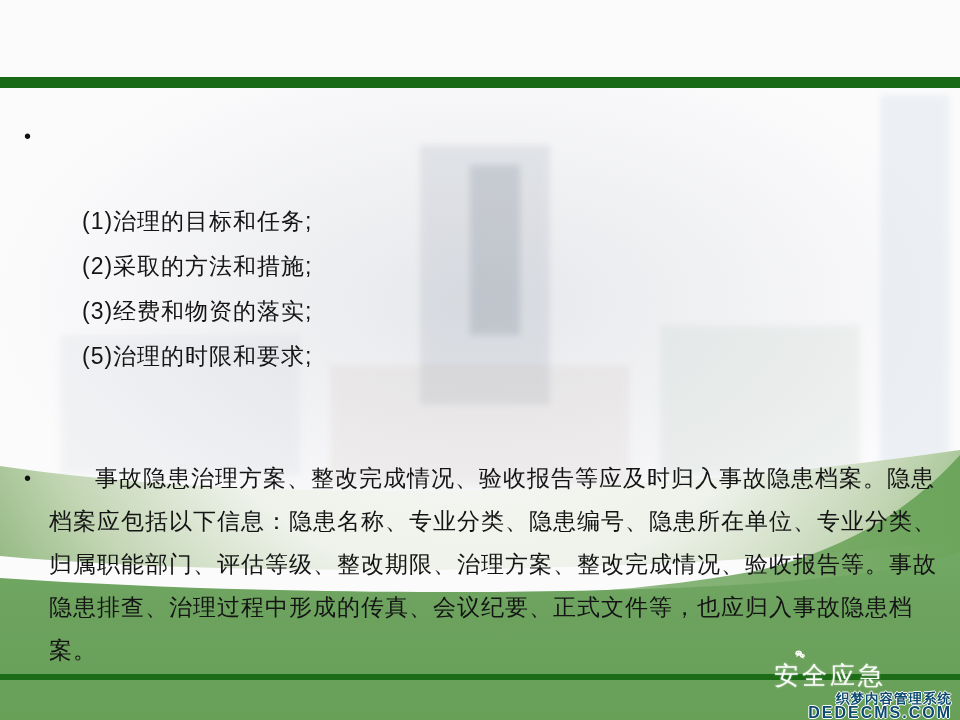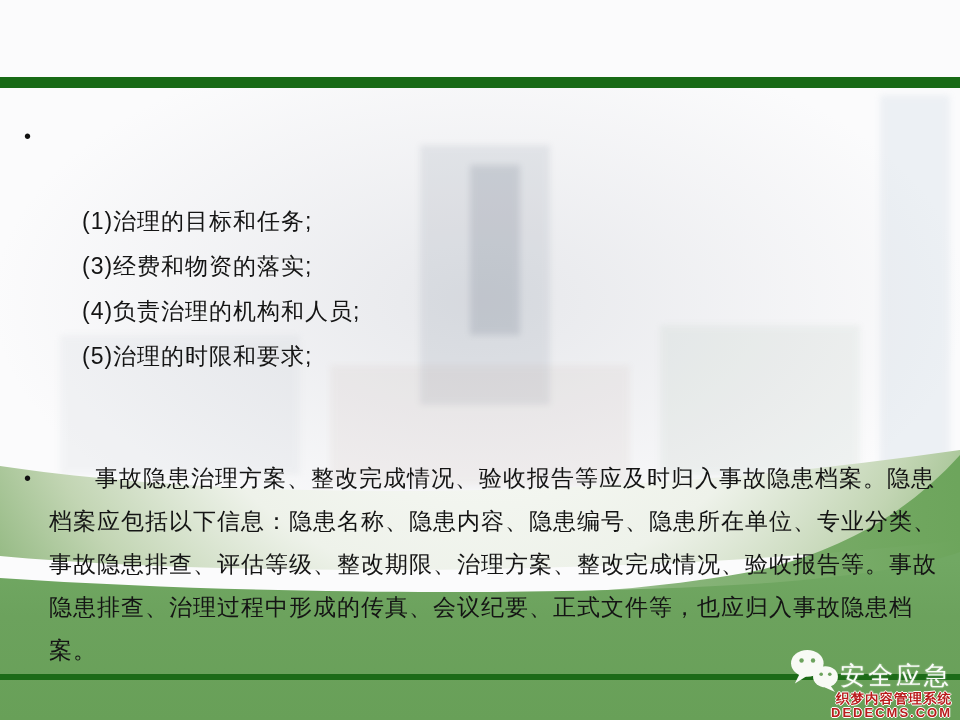--- a/index.html
+++ b/index.html
@@ -24,29 +24,29 @@
   .list{top:199px;left:82px;width:860px;}
   .list div{white-space:nowrap;}
   .para2{top:457px;left:49px;width:890px;text-indent:46px;line-height:43px;}
   .bullet-dot{
     position:absolute;left:24px;font-size:20px;line-height:20px;color:#111;z-index:2;
   }
   .bullet-dot.b1{top:126px;}
   .bullet-dot.b2{top:468px;}
   
   .watermark{position:absolute;right:8px;top:650px;width:178px;z-index:4;text-align:right;}
-  .wm-row1{display:flex;align-items:flex-end;justify-content:flex-end;height:42px;}
+  .wm-row1{display:flex;align-items:flex-start;justify-content:flex-end;height:42px;flex-direction:column;}
   .wm-brand{font-size:25px;color:#fbfdfa;letter-spacing:3px;font-weight:500;
     text-shadow:0 0 2px rgba(255,255,255,0.6);}
   .wm-cms1,.wm-cms2{
-    font-weight:bold;color:#b91c1c;line-height:14px;
+    font-weight:bold;color:#0c4a6e;line-height:14px;
     text-shadow:-1px 0 #ffffff,1px 0 #ffffff,0 -1px #ffffff,0 1px #ffffff;
   }
   .wm-cms1{font-size:13.5px;letter-spacing:1px;}
-  .wm-cms2{font-size:13px;letter-spacing:2px;}
+  .wm-cms2{font-size:16px;letter-spacing:2px;}
 </style>
 </head>
 <body>
 
 <div class="slide">
 
   <div class="photo-bg">
     <div class="ph" style="left:0;top:0;width:960px;height:480px;background:radial-gradient(ellipse at 50% 45%, rgba(178,182,192,0.28), rgba(255,255,255,0) 72%);filter:none;"></div>
     <div class="ph" style="left:420px;top:60px;width:130px;height:260px;background:#6f7c8e;opacity:0.13;"></div>
     <div class="ph" style="left:470px;top:80px;width:50px;height:170px;background:#3e4c62;opacity:0.14;"></div>
@@ -79,27 +79,27 @@
     </defs>
     <path d="M0,466 C 250,503 620,500 960,450 L 960,540 C 700,572 260,580 0,556 Z" fill="url(#rgSage)"></path>
     <path d="M 960,455 C 912,508 850,548 760,570 C 662,589 560,595 470,595 L 960,595 Z" fill="url(#lgWedge)"></path>
     <path d="M0,578 C 300,598 620,594 780,582 C 880,574 932,562 960,552 L 960,720 L 0,720 Z" fill="url(#lgBand)"></path>
   </svg>
 
   <span class="bullet-dot b1">•</span>
 
   <div class="txt list">
     <div>(1)治理的目标和任务;</div>
+    <div>(2)采取的方法和措施;</div>
     <div>(3)经费和物资的落实;</div>
-    <div>(4)负责治理的机构和人员;</div>
     <div>(5)治理的时限和要求;</div>
   </div>
 
   <span class="bullet-dot b2">•</span>
-  <div class="txt para2">事故隐患治理方案、整改完成情况、验收报告等应及时归入事故隐患档案。隐患档案应包括以下信息：隐患名称、隐患内容、隐患编号、隐患所在单位、专业分类、事故隐患排查、评估等级、整改期限、治理方案、整改完成情况、验收报告等。事故隐患排查、治理过程中形成的传真、会议纪要、正式文件等，也应归入事故隐患档案。</div>
+  <div class="txt para2">事故隐患治理方案、整改完成情况、验收报告等应及时归入事故隐患档案。隐患档案应包括以下信息：隐患名称、专业分类、隐患编号、隐患所在单位、专业分类、归属职能部门、评估等级、整改期限、治理方案、整改完成情况、验收报告等。事故隐患排查、治理过程中形成的传真、会议纪要、正式文件等，也应归入事故隐患档案。</div>
 
   <div class="bottom-line"></div>
 
   <div class="watermark">
     <div class="wm-row1">
       <svg width="52" height="44" viewBox="0 0 52 46" xmlns="http://www.w3.org/2000/svg">
         <ellipse cx="19" cy="16" rx="17" ry="14" fill="#f8faf5"></ellipse>
         <path d="M11,27 L6,37 L19,29 Z" fill="#f8faf5"></path>
         <circle cx="13" cy="13" r="2.3" fill="#6ca25d"></circle>
         <circle cx="25" cy="13" r="2.3" fill="#6ca25d"></circle>

